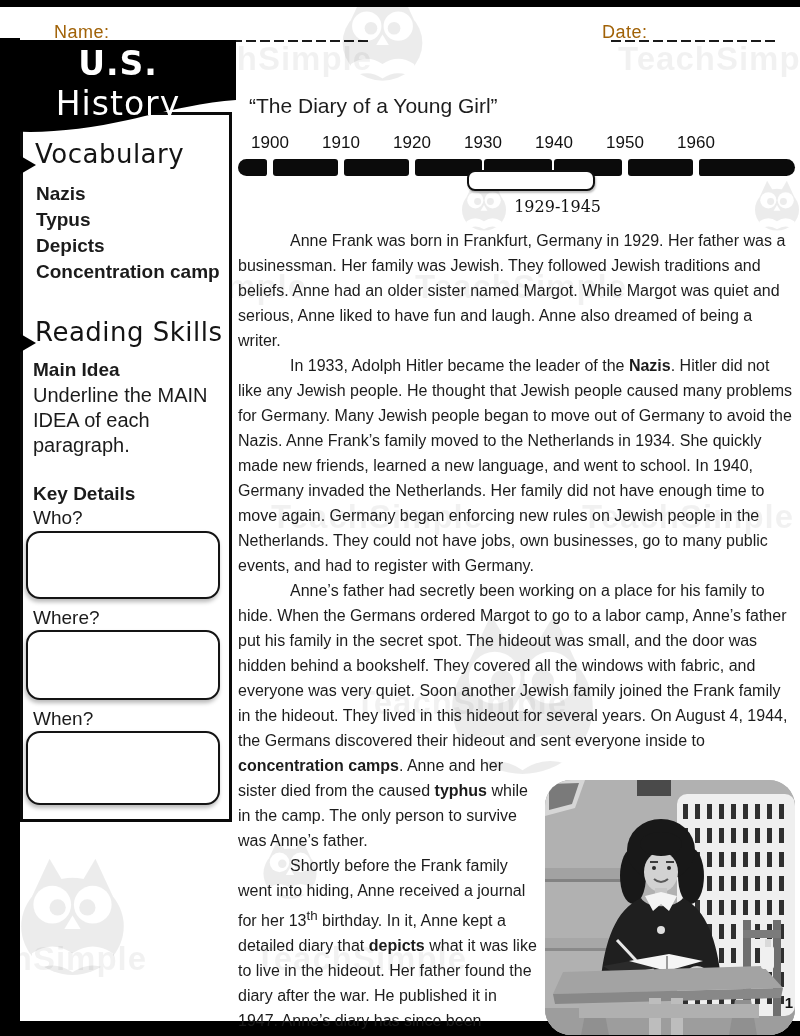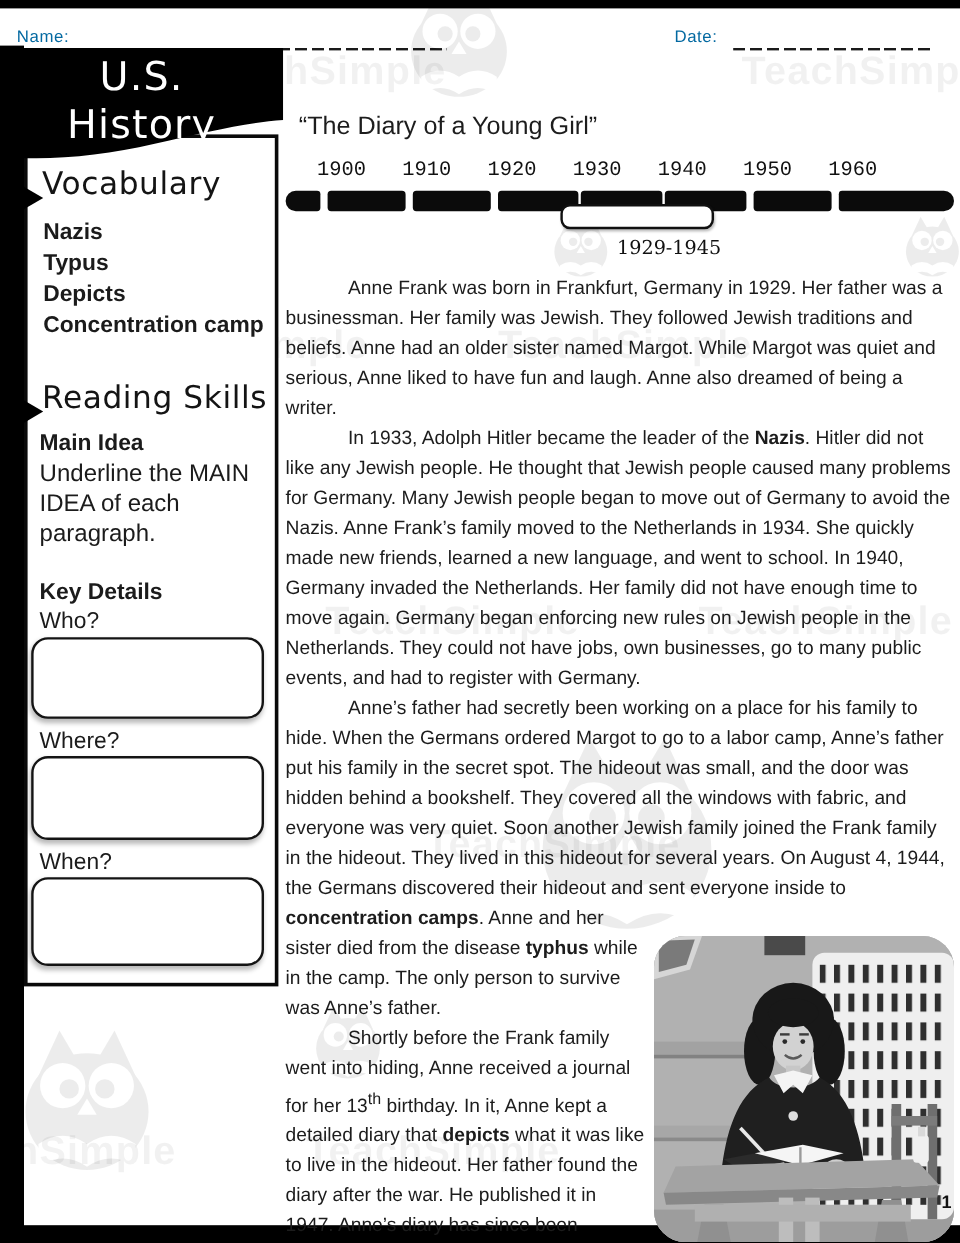--- a/index.html
+++ b/index.html
@@ -3,29 +3,29 @@
 <meta charset="utf-8">
 <style>
   html,body{margin:0;padding:0;background:#e9e9e9;}
   .page{position:relative;width:800px;height:1036px;background:#fff;overflow:hidden;
         font-family:"Liberation Sans",sans-serif;color:#1b1b1b;}
   
   .top-bar{position:absolute;left:0;top:0;width:800px;height:7px;background:#000;}
   .bottom-bar{position:absolute;left:0;bottom:0;width:800px;height:15px;background:#000;}
   .left-bar{position:absolute;left:0;top:38px;width:20px;bottom:0;background:#000;}
   
-  .hdr-label{position:absolute;top:22px;font-size:14px;color:#0369a1;letter-spacing:.5px;}
+  .hdr-label{position:absolute;top:22px;font-size:18px;color:#a16207;letter-spacing:.5px;margin-left:40px;}
   .blank-line{position:absolute;height:2px;
       background:repeating-linear-gradient(90deg,#1a1a1a 0 10px,transparent 10px 14px);}
   
   .banner{position:absolute;left:0;top:38px;width:236px;height:96px;z-index:6;}
   .banner svg{position:absolute;left:0;top:0;}
   .banner .t1,.banner .t2{position:absolute;width:236px;text-align:center;color:#fff;
       font-family:"DejaVu Sans",sans-serif;font-size:33px;letter-spacing:1px;}
-  .banner .t1{top:6px;} .banner .t2{top:46px;}
+  .banner .t1{top:6px;font-weight:bold;} .banner .t2{top:46px;}
   
   .wm-layer{position:absolute;inset:0;z-index:1;pointer-events:none;}
   .wm-text{position:absolute;font-family:"Liberation Sans",sans-serif;font-weight:bold;
       font-size:33px;letter-spacing:1px;color:rgba(0,0,0,0.055);white-space:nowrap;}
   .wm-owl{position:absolute;opacity:.07;}
   
   .sidebar{position:absolute;left:20px;top:112px;width:212px;height:710px;z-index:4;
       background:#fff;border:3px solid #0a0a0a;box-sizing:border-box;}
   .sb-inner{position:absolute;inset:0;}
   .tri{position:absolute;left:-11px;width:0;height:0;border-left:24px solid #000;
@@ -35,22 +35,22 @@
   .sb-term{font-size:19px;font-weight:bold;line-height:26px;}
   .sb-text{font-size:20px;line-height:25px;}
   .sb-q{position:absolute;left:10px;font-size:19px;}
   .answer-box{position:absolute;left:3px;width:194px;border:2px solid #141414;border-radius:14px;
       background:#fff;box-shadow:-1px 3px 4px rgba(0,0,0,0.28);box-sizing:border-box;}
   
   .title{position:absolute;left:246px;top:42px;font-family:"DejaVu Sans",sans-serif;
       font-weight:800;font-size:44px;letter-spacing:.5px;color:#050505;z-index:3;}
   .subtitle{position:absolute;left:249px;top:94px;font-size:21px;color:#1d1d1d;z-index:3;}
   .timeline{position:absolute;left:238px;top:133px;width:557px;height:92px;z-index:3;}
-  .tl-year{position:absolute;top:0;width:70px;text-align:right;font-size:17px;
-      font-family:Liberation Mono, monospace;color:#111;}
+  .tl-year{position:absolute;top:0;width:70px;text-align:center;font-size:17px;
+      font-family:Liberation Sans, sans-serif;color:#111;}
   .tl-seg{position:absolute;top:26px;height:17px;background:#0b0b0b;border-radius:3px;}
   .tl-seg.first{border-radius:9px 3px 3px 9px;}
   .tl-seg.last{border-radius:3px 9px 9px 3px;}
   .tl-highlight{position:absolute;left:229px;top:37px;width:124px;height:17px;background:#fff;
       border:2px solid #101010;border-radius:8px;box-shadow:1px 2px 2px rgba(0,0,0,.25);}
   .tl-hl-label{position:absolute;left:219px;top:64px;width:144px;text-align:right;
       font-size:16px;font-family:"DejaVu Serif",serif;color:#111;}
   .article{position:absolute;left:238px;top:228px;width:557px;z-index:3;font-size:16px;
       line-height:25px;color:#1c1c1c;}
   .article p{margin:0;text-indent:52px;}
@@ -227,20 +227,20 @@
           <polygon points="8,214 238,208 236,218 10,224" fill="#888888"></polygon>
           <rect x="216" y="166" width="13" height="23" rx="3" fill="#f0f0f0"></rect>
           <rect x="220" y="159" width="6" height="8" fill="#d9d9d9"></rect>
           <rect x="104" y="218" width="12" height="37" fill="#bdbdbd"></rect>
           <rect x="126" y="218" width="12" height="37" fill="#bdbdbd"></rect>
           <polygon points="42,224 58,224 64,255 36,255" fill="#909090"></polygon>
           <polygon points="190,220 206,220 212,255 184,255" fill="#909090"></polygon>
           <rect x="34" y="224" width="180" height="14" fill="#b0b0b0"></rect>
         </svg>
       </figure>
-      <p class="no-indent"><span>sister died from the disease </span><b>typhus</b><span> while in the camp. The only person to survive was Anne’s father.</span></p>
+      <p class="no-indent"><span>sister died from the caused </span><b>typhus</b><span> while in the camp. The only person to survive was Anne’s father.</span></p>
       <p><span>Shortly before the Frank family went into hiding, Anne received a journal for her 13</span><sup>th</sup><span> birthday. In it, Anne kept a detailed diary that </span><b>depicts</b><span> what it was like to live in the hideout. Her father found the diary after the war. He published it in 1947. Anne’s diary has since been published in over 66 languages and is read around the world.</span></p>
 
     </div>
   </div>
 
   <div class="page-num">1</div>
 </div>
 
 </body></html>

